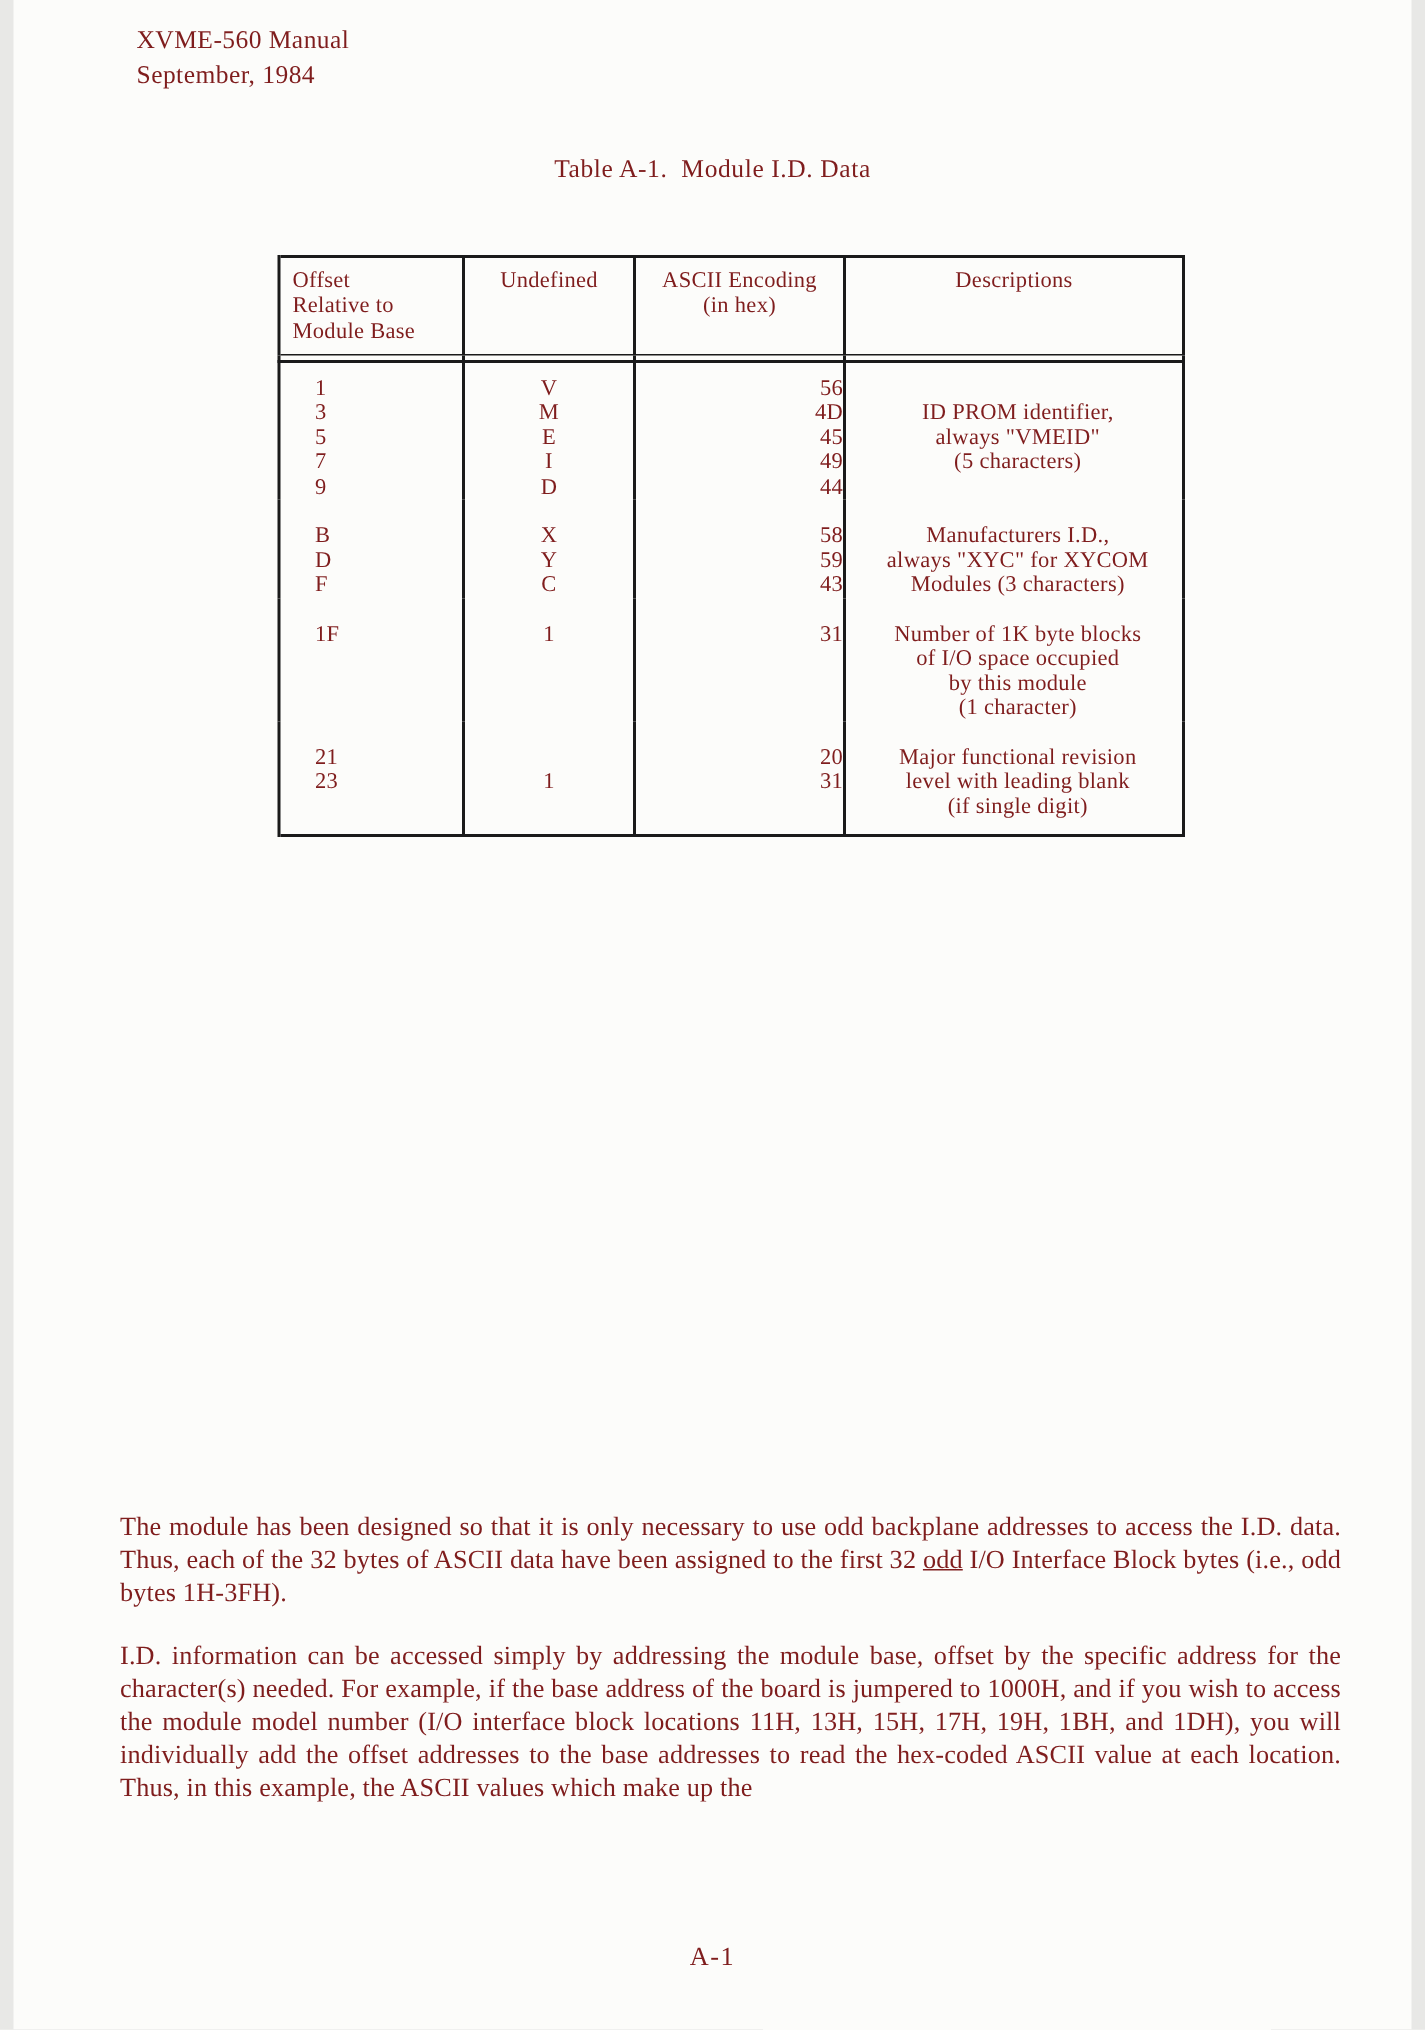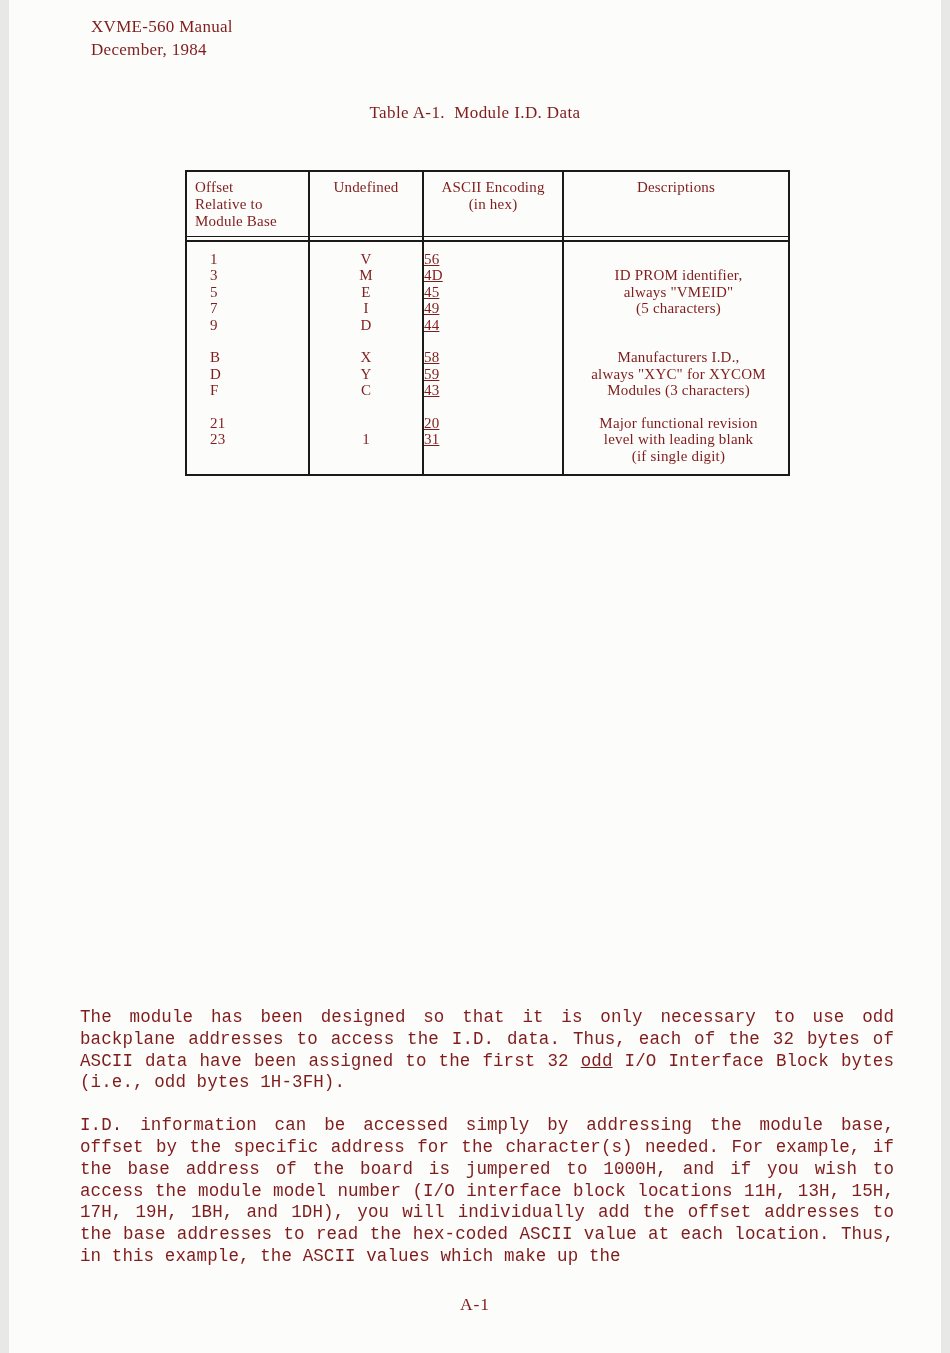--- a/index.html
+++ b/index.html
@@ -84,56 +84,56 @@
   
   table.idtable tbody td {
     line-height: 16.5px;
     padding-top: 16px;
     letter-spacing: 0.2px;
   }
   table.idtable tbody tr.first-group td { padding-top: 9px; }
   table.idtable tbody tr:last-child td { padding-bottom: 10px; }
   td.col-offset   { text-align: left; padding-left: 23px; }
   td.col-contents { text-align: center; }
-  td.col-ascii    { text-align: left; text-decoration: underline; }
+  td.col-ascii    { text-align: right; }
   td.col-desc     { text-align: center; padding-left: 11px; padding-right: 6px; }
 
   
   .body-text {
     position: absolute;
     left: 71px;
     top: 1007px;
     width: 814px;
     font-size: 17.5px;
     line-height: 21.8px;
     text-align: justify;
     letter-spacing: 0.1px;
   }
-  .body-text p { margin-bottom: 21px; font-family: Liberation Mono, monospace; }
+  .body-text p { margin-bottom: 21px; }
   .uline { text-decoration: underline; }
 
   
   .page-number {
     position: absolute;
     left: 0;
     top: 1294px;
     width: 100%;
     text-align: center;
     font-size: 17.5px;
     letter-spacing: 1px;
   }
 </style>
 </head>
 <body>
 
 <div class="page">
 
   <div class="page-header">
     <div>XVME-560 Manual</div>
-    <div>December, 1984</div>
+    <div>September, 1984</div>
   </div>
 
   <div class="table-title">Table A-1.  Module I.D. Data</div>
 
   <div class="idtable-wrap">
     <table class="idtable">
       <colgroup>
         <col class="c-offset">
           <col class="c-contents">
           <col class="c-ascii">
@@ -186,20 +186,29 @@
 Y
 C</td>
           <td class="col-ascii">58
 59
 43</td>
           <td class="col-desc">Manufacturers I.D.,
 always "XYC" for XYCOM
 Modules (3 characters)</td>
         </tr>
         <tr>
+          <td class="col-offset">1F</td>
+          <td class="col-contents">1</td>
+          <td class="col-ascii">31</td>
+          <td class="col-desc">Number of 1K byte blocks
+of I/O space occupied
+by this module
+(1 character)</td>
+        </tr>
+        <tr>
           <td class="col-offset">21
 23</td>
           <td class="col-contents">
 1</td>
           <td class="col-ascii">20
 31</td>
           <td class="col-desc">Major functional revision
 level with leading blank
 (if single digit)</td>
         </tr>

